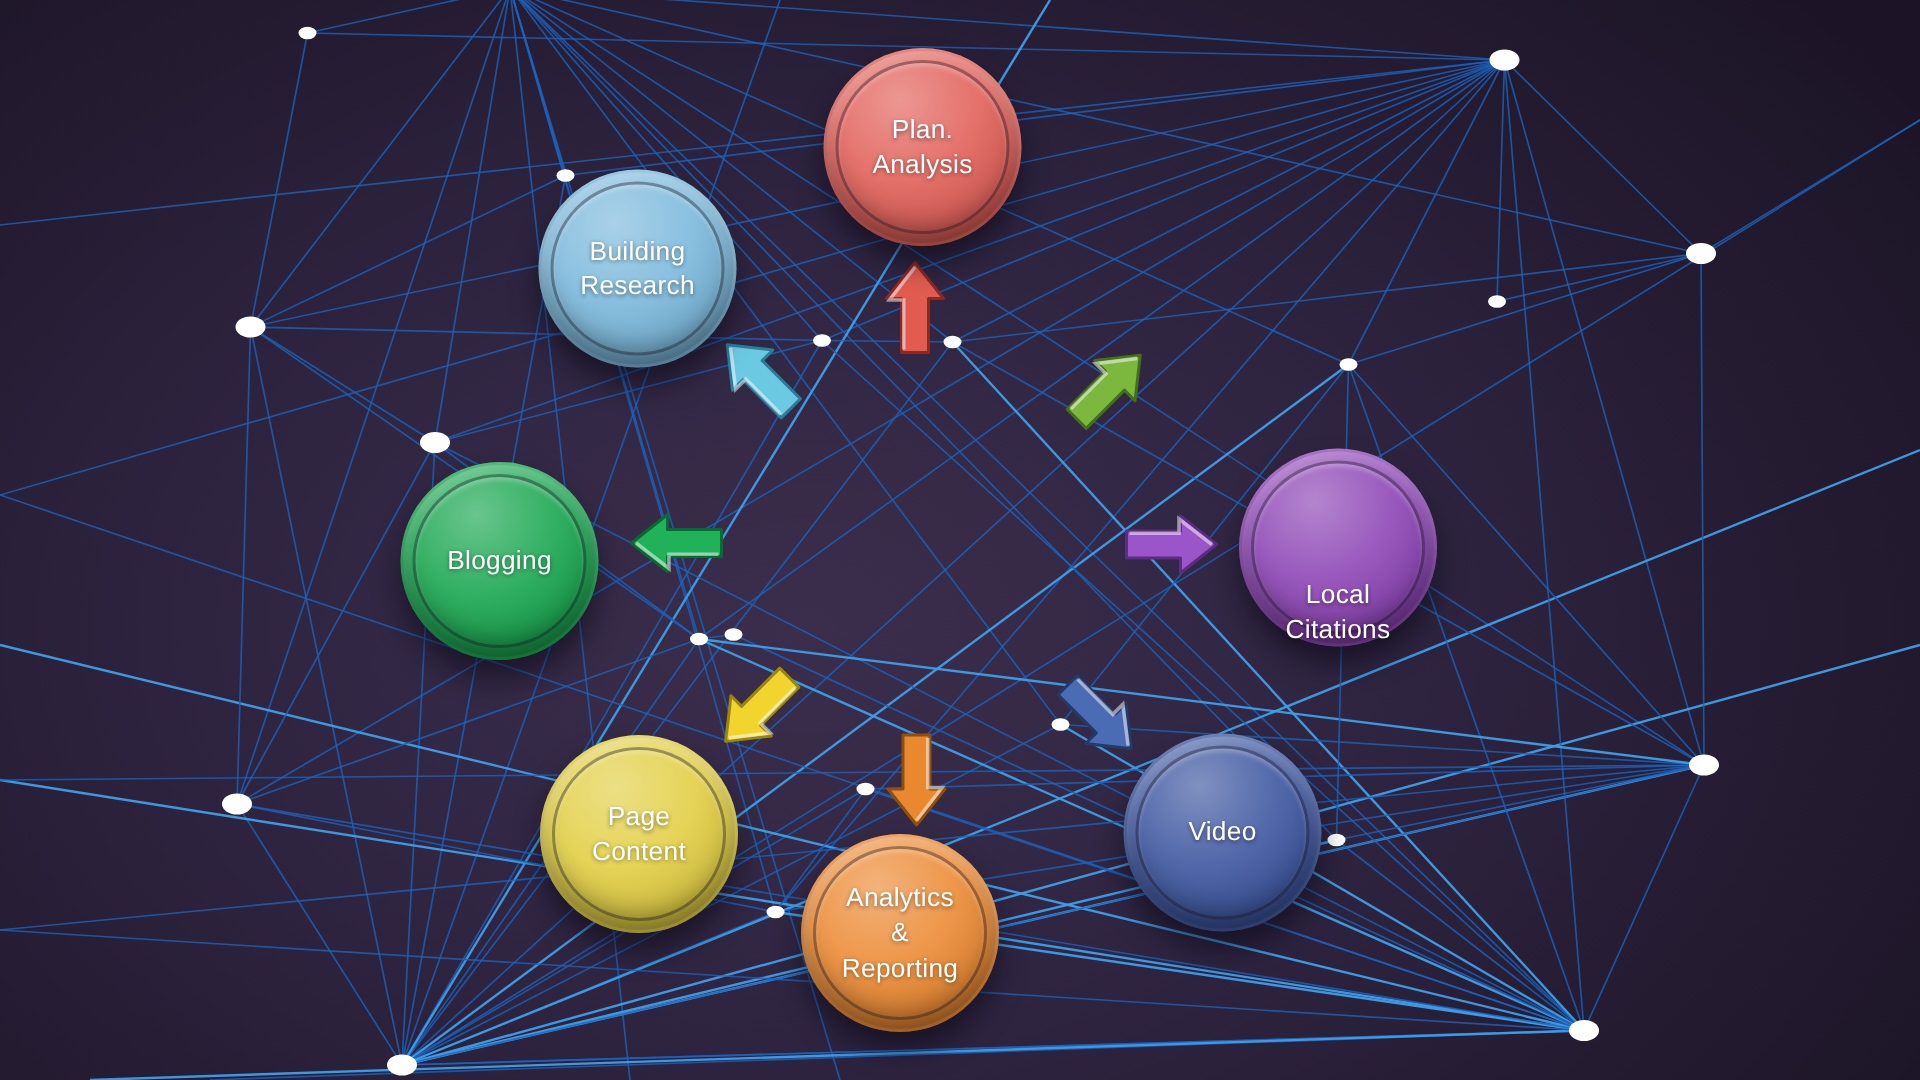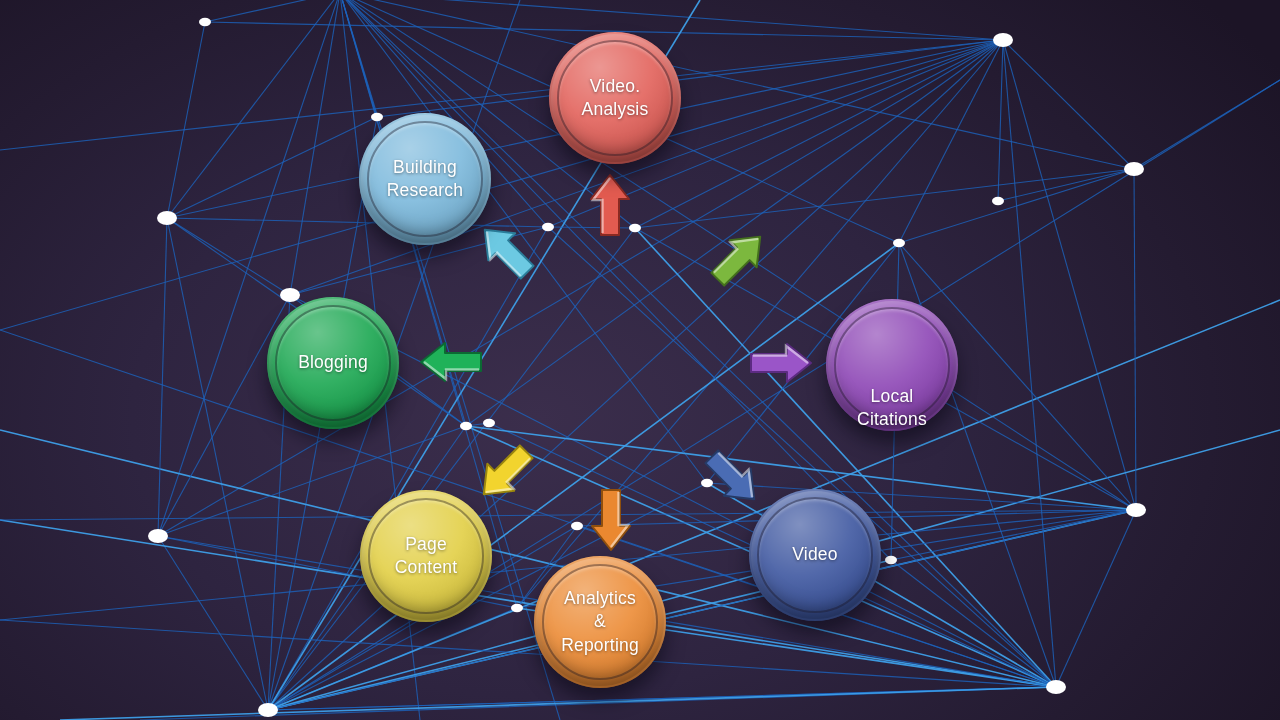--- a/index.html
+++ b/index.html
@@ -207,29 +207,29 @@
     </g>
     <g transform="translate(506,251) rotate(-135)">
       <polygon points="-30,-9 6,-9 6,-19 30,0 6,19 6,9 -30,9" fill="#6cc9e2" stroke="#2b7e9b" stroke-width="2" stroke-linejoin="round"></polygon>
       <polyline points="-28,-7.5 5,-7.5 5,-17 27,0" fill="none" stroke="rgba(255,255,255,.5)" stroke-width="2.4"></polyline>
     </g>
   </svg>
 
 
   <div class="sat" style="--c:#e2615a; left:549px; top:32px;">
     <span class="ring"></span>
-    <span class="lbl">Video.
+    <span class="lbl">Plan.
 Analysis</span>
   </div>
   <div class="sat" style="--c:#7cb9dc; left:359px; top:113px;">
     <span class="ring"></span>
     <span class="lbl">Building
 Research</span>
   </div>
-  <div class="sat" style="--c:#1ba751; left:267px; top:297px;">
+  <div class="sat" style="--c:#1ba751; left:267px; top:308px;">
     <span class="ring"></span>
     <span class="lbl">Blogging</span>
   </div>
   <div class="sat" style="--c:#8d46b5; left:826px; top:299px;align-items:flex-end;">
     <span class="ring"></span>
     <span class="lbl">Local
 Citations</span>
   </div>
   <div class="sat" style="--c:#e2cf45; left:360px; top:490px;">
     <span class="ring"></span>

